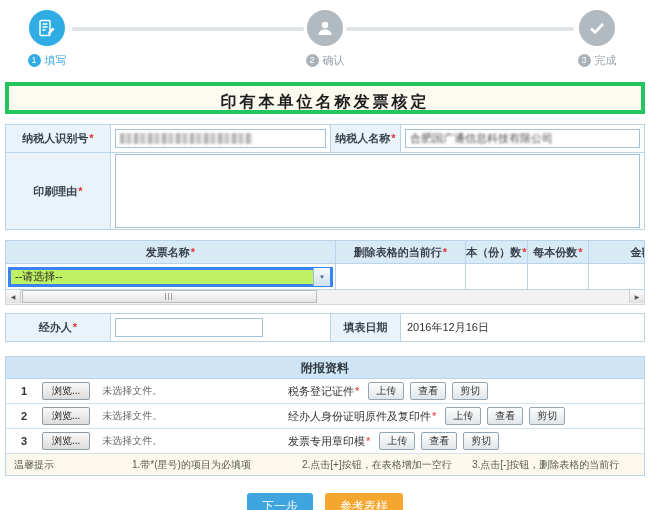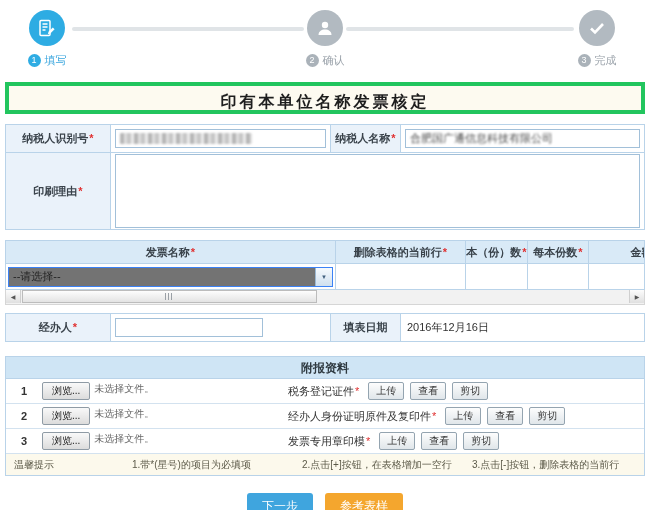--- a/index.html
+++ b/index.html
@@ -37,37 +37,37 @@
   .textarea { border:1px solid #a2c0d9; height:74px; background:#fff; margin:1px 0; }
   .handler-input { width:148px; }
   .date-value { font-size:11px; color:#333; padding-left:2px; }
 
   
   .invoice-wrap { width:640px; margin:10px 5px 0; overflow:hidden; border-right:1px solid #b9d3e9; }
   .itable { width:700px; border-collapse:collapse; table-layout:fixed; }
   .itable .hcell { background:#d9eaf7; border:1px solid #b9d3e9; font-size:11px; font-weight:bold; height:23px; text-align:center; color:#3a434b; }
   .itable .dcell { border:1px solid #b9d3e9; height:26px; padding:2px; background:#fff; }
   .icol1 { width:330px; } .icol2 { width:130px; } .icol3 { width:62px; } .icol4 { width:61px; } .icol5 { width:117px; }
-  .select { border:1px solid #3b82f6; height:20px; background:#737373; display:flex; align-items:center; justify-content:space-between; font-size:11px; padding-left:4px; color:#222; cursor:default; }
+  .select { border:3px solid #3b82f6; height:20px; background:#bef264; display:flex; align-items:center; justify-content:space-between; font-size:11px; padding-left:4px; color:#222; cursor:default; }
   .select-arrow { width:17px; height:18px; background:linear-gradient(#f6fafd,#cfe0ef); border-left:1px solid #9cb8d2; display:flex; align-items:center; justify-content:center; font-size:6px; color:#42607e; }
 
   
   .hscroll { width:640px; margin:0 5px; height:15px; background:#f2f2f2; border:1px solid #d6d6d6; border-top:none; position:relative; }
   .harrow { position:absolute; top:0; width:15px; height:13px; background:linear-gradient(#fcfcfc,#e0e0e0); display:flex; align-items:center; justify-content:center; font-size:6px; color:#555; }
   .harrow-left { left:0; border-right:1px solid #cfcfcf; }
   .harrow-right { right:0; border-left:1px solid #cfcfcf; }
   .hthumb { position:absolute; left:16px; top:0; width:295px; height:13px; background:linear-gradient(#fdfdfd,#e3e3e3); border:1px solid #bcbcbc; display:flex; align-items:center; justify-content:center; }
   .grip { width:9px; height:7px; background:repeating-linear-gradient(90deg,#9aa0a6 0 1px,transparent 1px 3px); }
 
   
   .attach { width:640px; margin:14px 5px 0; border:1px solid #b9d3e9; }
   .attach-title { background:#cfe5f5; text-align:center; font-weight:bold; height:22px; line-height:22px; font-size:12px; border-bottom:1px solid #b9d3e9; color:#2e3940; }
   .arow { display:flex; align-items:center; height:25px; border-bottom:1px solid #d3e2ef; font-size:11px; background:#fff; }
   .anum { width:36px; text-align:center; font-weight:bold; color:#333; }
-  .afile { width:246px; display:flex; gap:4px; }
+  .afile { width:246px; display:flex; align-items:center; gap:12px; }
   .btn-browse { border:1px solid #8f9ba5; background:linear-gradient(#f9f9f9,#dcdcdc); padding:1px 9px; font-size:10px; border-radius:2px; color:#222; cursor:pointer; }
   .nofile { color:#666; font-size:10px; }
   .alabel { font-size:11px; color:#333; }
   .abtns { display:flex; gap:6px; margin-left:9px; }
   .sbtn { border:1px solid #94a4b0; background:linear-gradient(#fdfdfd,#e0e6ea); padding:1px 7px; font-size:10px; border-radius:2px; color:#333; cursor:pointer; }
 
   
   .tips { display:flex; align-items:center; background:#fcf9ec; height:21px; font-size:10px; color:#5c5a49; padding-left:8px; }
   .tip-title { width:118px; }
   .tip-item { width:170px; }

